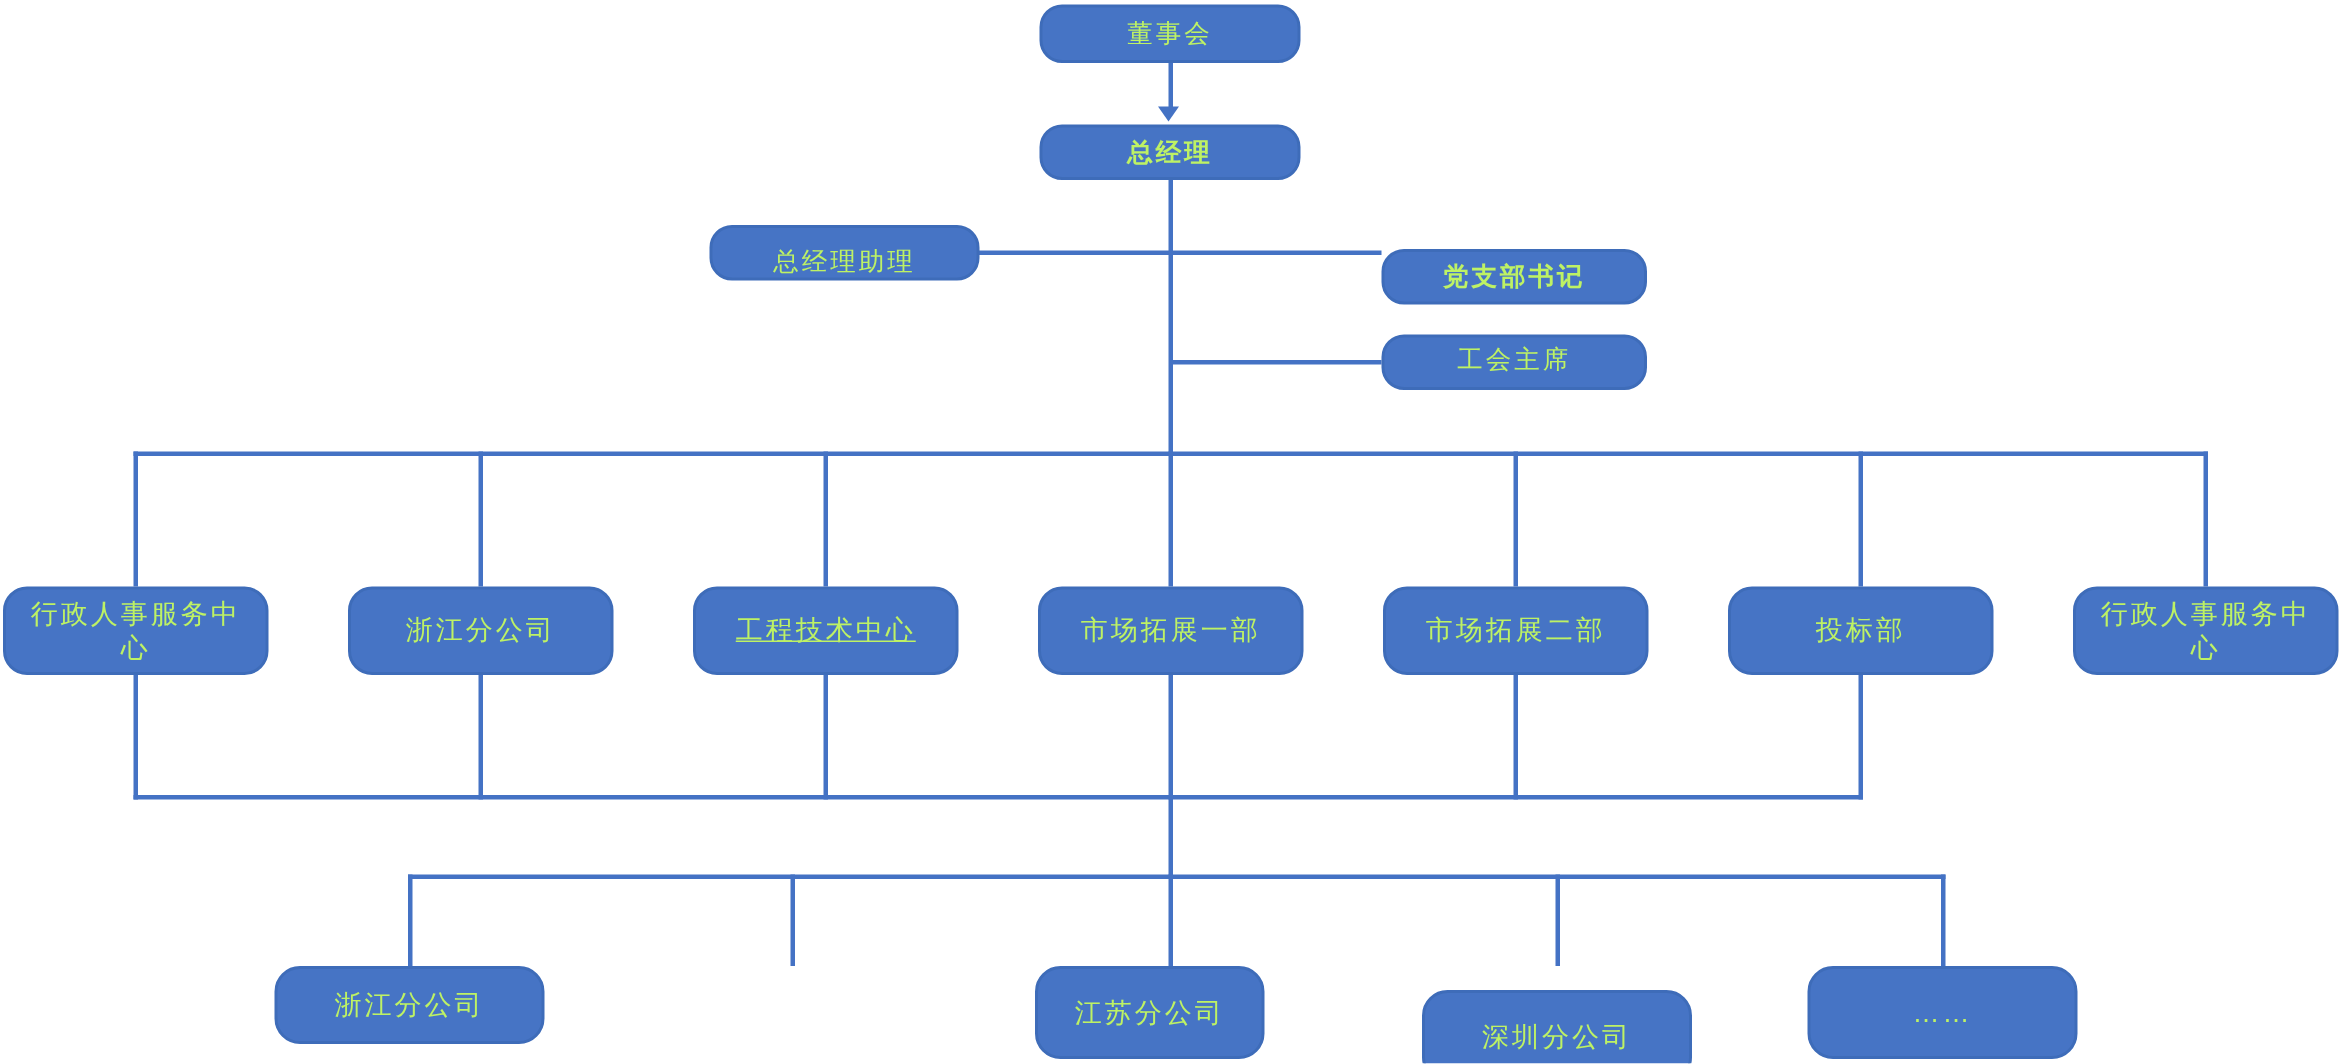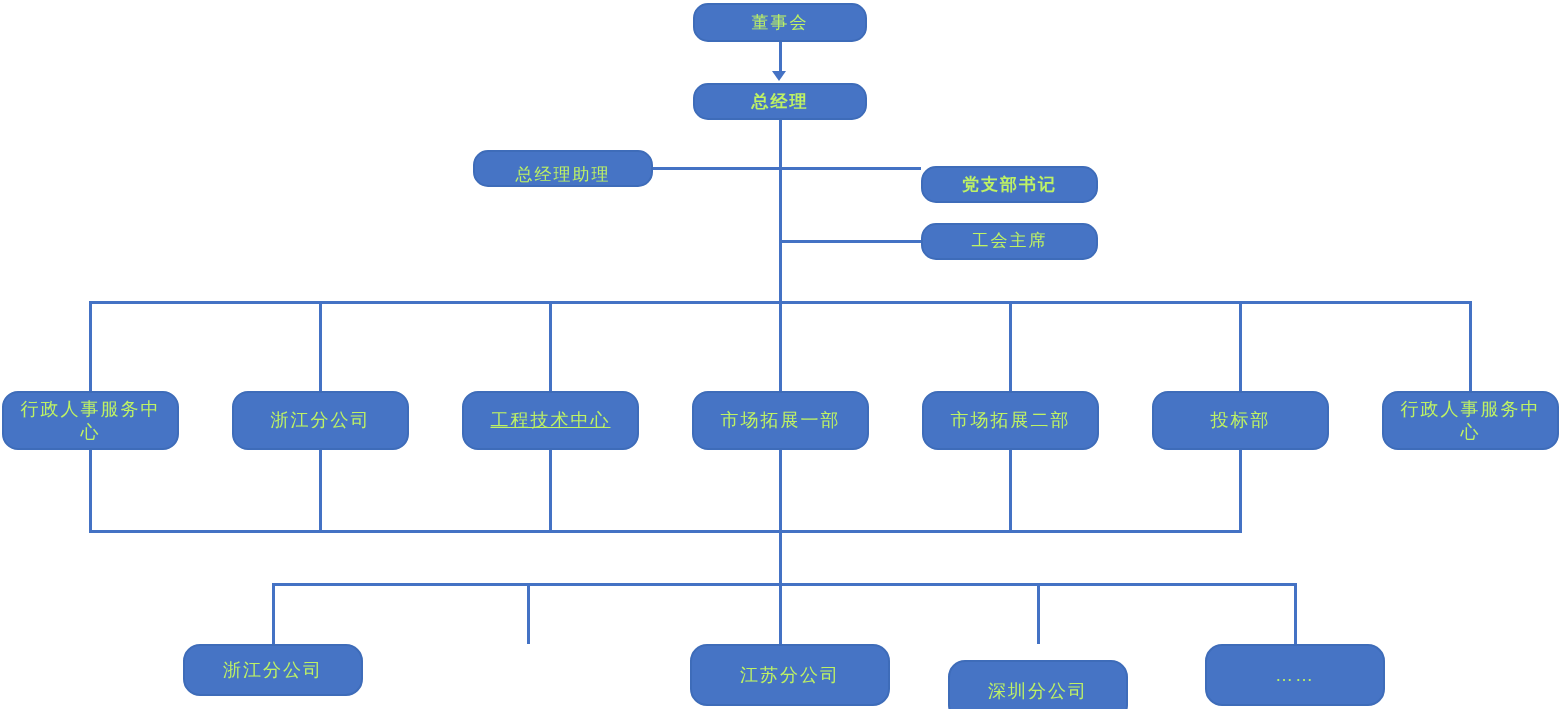--- a/index.html
+++ b/index.html
@@ -123,21 +123,21 @@
   <div class="node dept" style="left:1152px;top:391px;width:177px;height:59px;">
     <span>投标部</span>
   </div>
   <div class="node dept" style="left:1382px;top:391px;width:177px;height:59px;">
     <span>行政人事服务中心</span>
   </div>
 
   <div class="node branch" style="left:183px;top:644px;width:180px;height:52px;">
     <span>浙江分公司</span>
   </div>
-  <div class="node branch" style="left:690px;top:644px;width:200px;height:62px;">
+  <div class="node branch" style="left:690px;top:644px;width:153px;height:62px;">
     <span>江苏分公司</span>
   </div>
   <div class="node branch" style="left:948px;top:644px;width:180px;height:62px;margin-top:16px;">
     <span>深圳分公司</span>
   </div>
   <div class="node branch" style="left:1205px;top:644px;width:180px;height:62px;">
     <span>……</span>
   </div>
 
 </div>

